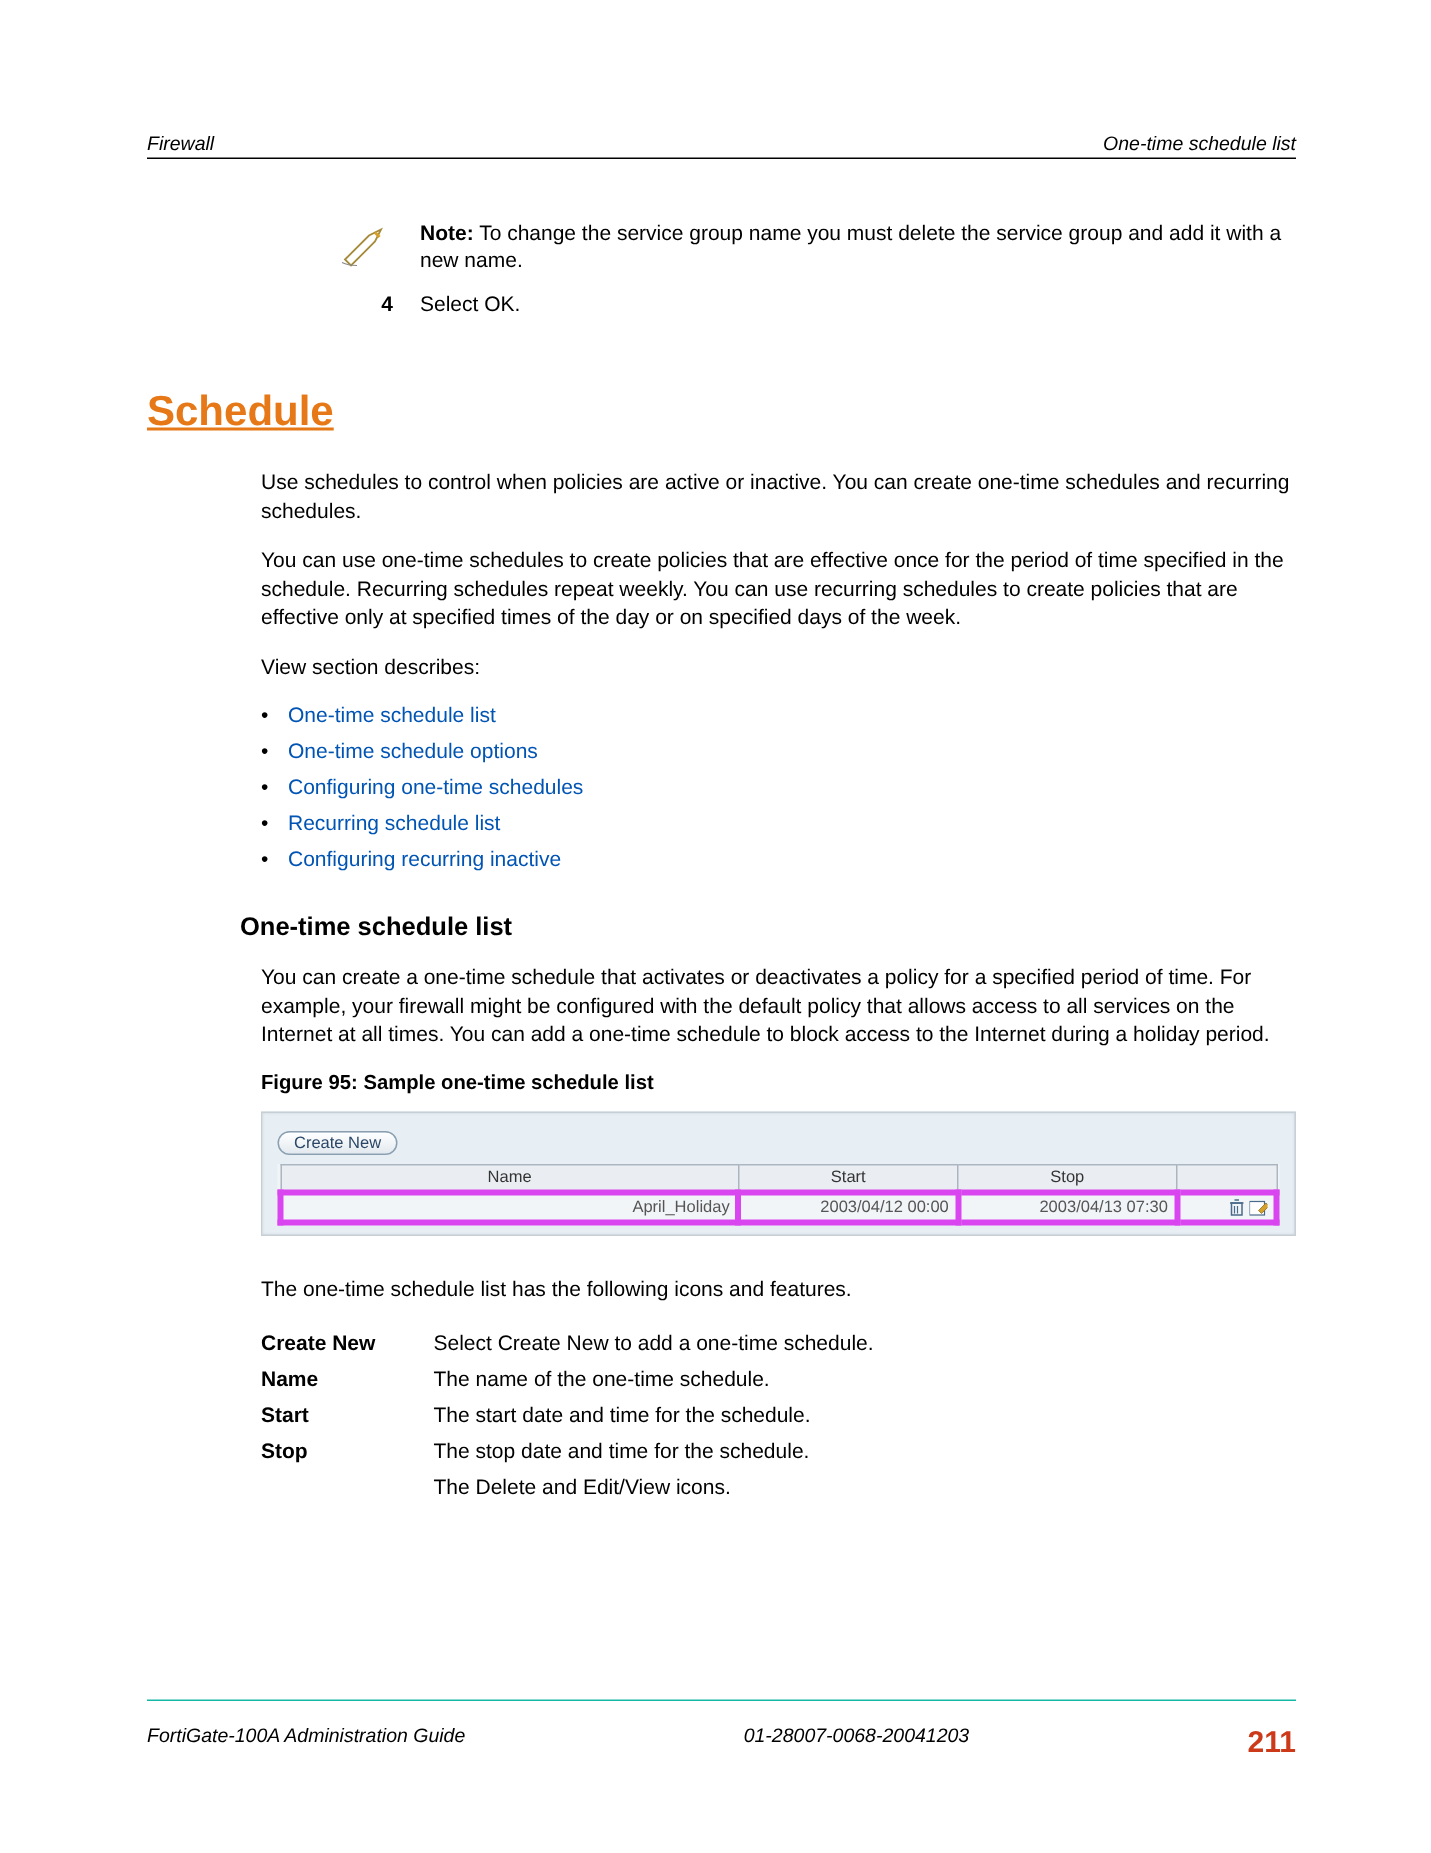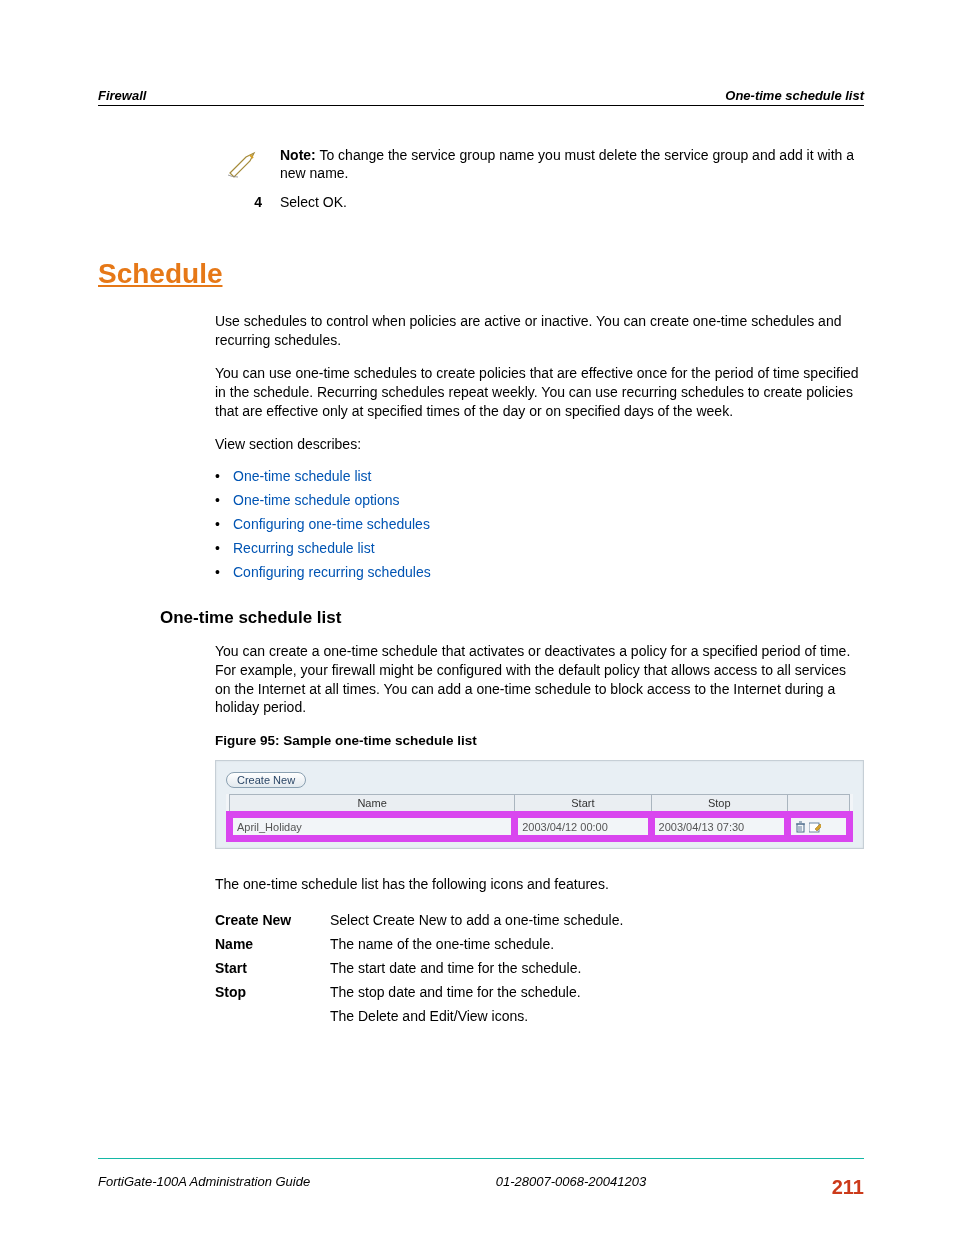--- a/index.html
+++ b/index.html
@@ -12,21 +12,21 @@
     width: 954px;
   }
   .page {
     padding: 88px 90px 50px 98px;
     box-sizing: border-box;
   }
   .header-line {
     display: flex;
     justify-content: space-between;
     font-style: italic;
-    font-weight: bold;
+    font-weight: normal;
     font-size: 13px;
     border-bottom: 1px solid #000;
     padding-bottom: 2px;
     margin-bottom: 40px;
   }
   .note-block {
     display: flex;
     align-items: flex-end;
     margin-left: 128px;
     margin-bottom: 12px;
@@ -57,21 +57,21 @@
   }
   .step-text {}
   h1.sched {
     font-size: 28px;
     color: #e67817;
     font-weight: bold;
     margin: 0 0 22px 0;
     text-decoration: underline;
   }
   .body-indent {
-    margin-left: 117px;
+    margin-left: 76px;
   }
   .para {
     font-size: 14px;
     line-height: 1.35;
     margin-bottom: 14px;
   }
   ul.links {
     list-style: none;
     padding: 0;
     margin: 0 0 28px 0;
@@ -123,23 +123,23 @@
     background: #f2f5f8;
   }
   table.sched-table th {
     border: 1px solid #aab5bf;
     background: #eaeef2;
     padding: 2px 4px;
     font-weight: normal;
     color: #333;
   }
   table.sched-table td {
-    border: 7px solid #d946ef;
+    border: 4px solid #d946ef;
     padding: 2px 4px;
-    text-align: left;
+    text-align: right;
     color: #555;
   }
   .icon-cell svg {
     vertical-align: middle;
   }
   .feature-table {
     display: table;
     border-collapse: collapse;
   }
   .feature-row {
@@ -204,21 +204,21 @@
 
   <div class="body-indent">
     <div class="para">Use schedules to control when policies are active or inactive. You can create one-time schedules and recurring schedules.</div>
     <div class="para">You can use one-time schedules to create policies that are effective once for the period of time specified in the schedule. Recurring schedules repeat weekly. You can use recurring schedules to create policies that are effective only at specified times of the day or on specified days of the week.</div>
     <div class="para">View section describes:</div>
     <ul class="links">
       <li><span class="bullet">•</span><a class="link" href="#">One-time schedule list</a></li>
       <li><span class="bullet">•</span><a class="link" href="#">One-time schedule options</a></li>
       <li><span class="bullet">•</span><a class="link" href="#">Configuring one-time schedules</a></li>
       <li><span class="bullet">•</span><a class="link" href="#">Recurring schedule list</a></li>
-      <li><span class="bullet">•</span><a class="link" href="#">Configuring recurring schedules</a></li>
+      <li><span class="bullet">•</span><a class="link" href="#">Configuring recurring inactive</a></li>
     </ul>
   </div>
 
   <h2 class="subhead">One-time schedule list</h2>
 
   <div class="body-indent">
     <div class="para">You can create a one-time schedule that activates or deactivates a policy for a specified period of time. For example, your firewall might be configured with the default policy that allows access to all services on the Internet at all times. You can add a one-time schedule to block access to the Internet during a holiday period.</div>
     <div class="fig-caption">Figure 95: Sample one-time schedule list</div>
 
     <div class="screenshot">

